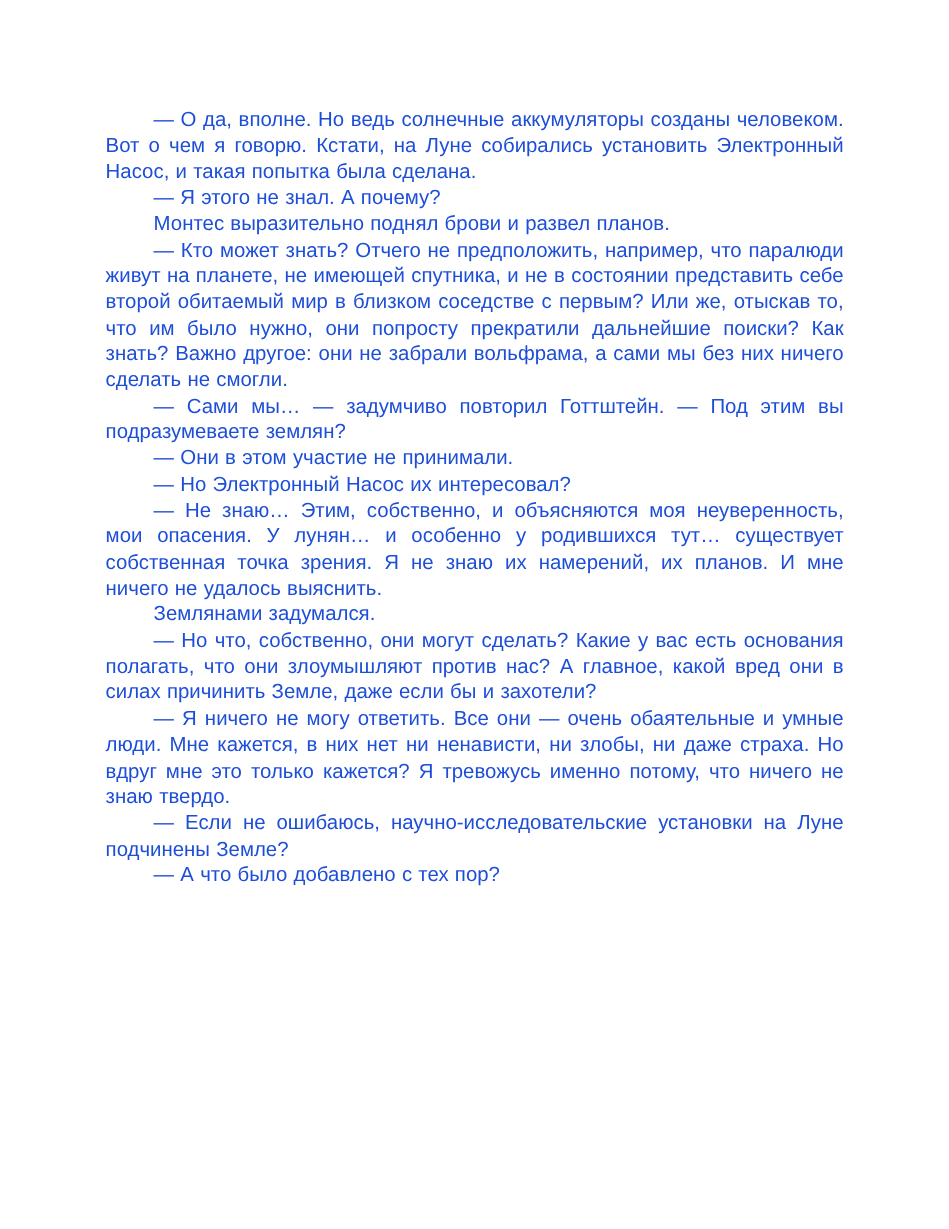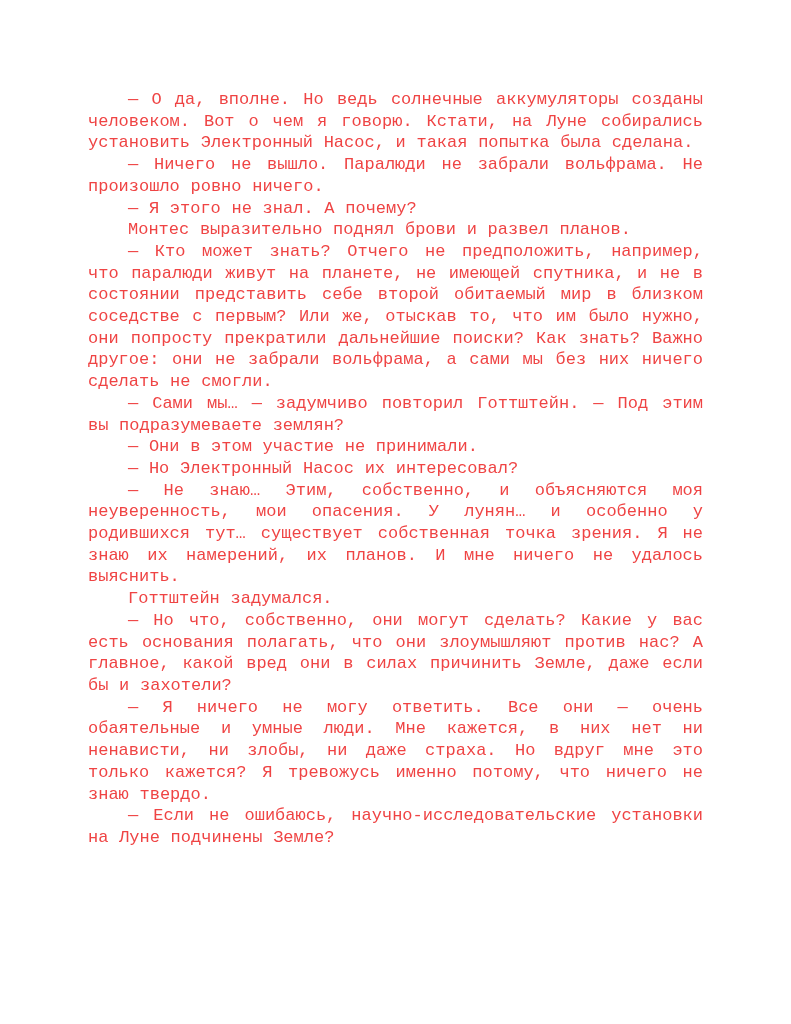--- a/index.html
+++ b/index.html
@@ -15,41 +15,41 @@
   }
   .page {
     width: 791px;
     height: 1024px;
     background: #ffffff;
     box-sizing: border-box;
     padding: 89px 88px 0 88px;
   }
   .text-column p {
     margin: 0;
-    font-family: Liberation Mono, monospace;
+    font-family: Liberation Sans, sans-serif;
     font-size: 17px;
     line-height: 21.7px;
-    color: #ef4444;
+    color: #1d4ed8;
     text-align: justify;
     text-indent: 40px;
     word-spacing: 0.5px;
   }
 </style>
 </head>
 <body>
 
 <div class="page">
   <div class="text-column">
     <p>— О да, вполне. Но ведь солнечные аккумуляторы созданы человеком. Вот о чем я говорю. Кстати, на Луне собирались установить Электронный Насос, и такая попытка была сделана.</p>
-    <p>— Ничего не вышло. Паралюди не забрали вольфрама. Не произошло ровно ничего.</p>
     <p>— Я этого не знал. А почему?</p>
     <p>Монтес выразительно поднял брови и развел планов.</p>
     <p>— Кто может знать? Отчего не предположить, например, что паралюди живут на планете, не имеющей спутника, и не в состоянии представить себе второй обитаемый мир в близком соседстве с первым? Или же, отыскав то, что им было нужно, они попросту прекратили дальнейшие поиски? Как знать? Важно другое: они не забрали вольфрама, а сами мы без них ничего сделать не смогли.</p>
     <p>— Сами мы… — задумчиво повторил Готтштейн. — Под этим вы подразумеваете землян?</p>
     <p>— Они в этом участие не принимали.</p>
     <p>— Но Электронный Насос их интересовал?</p>
     <p>— Не знаю… Этим, собственно, и объясняются моя неуверенность, мои опасения. У лунян… и особенно у родившихся тут… существует собственная точка зрения. Я не знаю их намерений, их планов. И мне ничего не удалось выяснить.</p>
-    <p>Готтштейн задумался.</p>
+    <p>Землянами задумался.</p>
     <p>— Но что, собственно, они могут сделать? Какие у вас есть основания полагать, что они злоумышляют против нас? А главное, какой вред они в силах причинить Земле, даже если бы и захотели?</p>
     <p>— Я ничего не могу ответить. Все они — очень обаятельные и умные люди. Мне кажется, в них нет ни ненависти, ни злобы, ни даже страха. Но вдруг мне это только кажется? Я тревожусь именно потому, что ничего не знаю твердо.</p>
     <p>— Если не ошибаюсь, научно-исследовательские установки на Луне подчинены Земле?</p>
+    <p>— А что было добавлено с тех пор?</p>
   </div>
 </div>
 
 </body></html>

